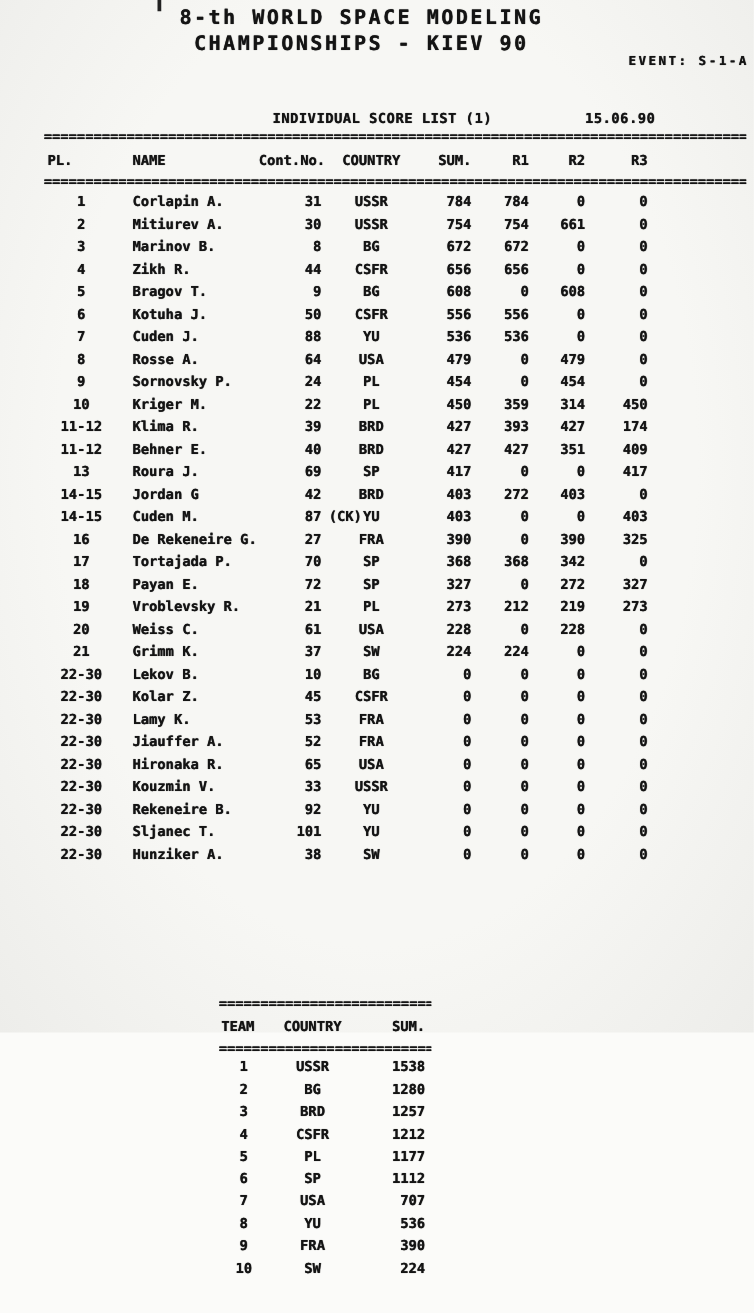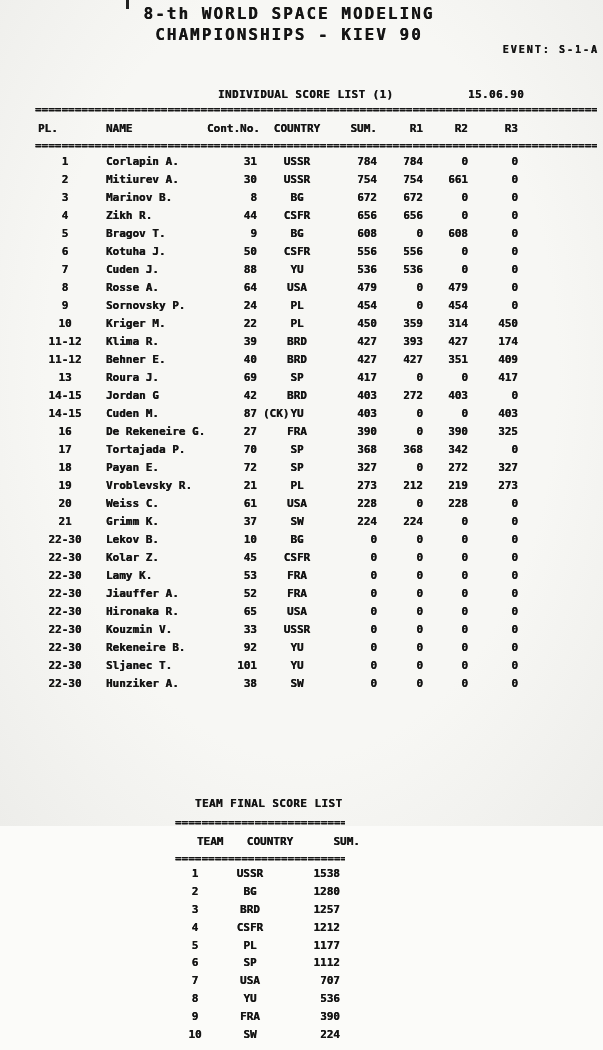--- a/index.html
+++ b/index.html
@@ -51,21 +51,21 @@
   .c-cont,.h-cont{text-align:right;position:relative;}
   .c-country,.h-country{text-align:center;}
   .c-sum,.h-sum,.c-r1,.h-r1,.c-r2,.h-r2,.c-r3,.h-r3{text-align:right;}
   .cont-suffix{position:absolute;left:calc(100% + 6px);top:0;font-style:normal;}
   
   .ttable{position:absolute;left:175px;top:797px;width:170px;}
   .team-title{font-size:11px;height:20px;padding-left:20px;letter-spacing:0.4px;white-space:nowrap;}
   .ttable .head,.ttable .trow{
     display:grid;grid-template-columns:40px 70px 60px;font-size:11px;
   }
-  .ttable .head{height:24px;align-items:center;margin-left:20px;}
+  .ttable .head{height:24px;align-items:center;}
   .ttable .trow{height:17.8px;align-items:center;}
   .t-place{text-align:center;}
   .h-team{text-align:left;padding-left:2px;}
   .t-country,.h-country2{text-align:center;}
   .t-sum,.h-sum2{text-align:right;padding-right:5px;}
 </style>
 </head>
 <body>
 
 <div class="page ink">
@@ -394,21 +394,20 @@
           <span class="cell c-country">SW</span>
           <span class="cell c-sum">0</span>
           <span class="cell c-r1">0</span>
           <span class="cell c-r2">0</span>
           <span class="cell c-r3">0</span>
         </div>
       </div>
   </div>
 
   <div class="ttable">
-    <div class="team-title">TEAM FINAL SCORE LIST</div>
     <div class="sep">==============================</div>
     <div class="head">
       <span class="cell h-team">TEAM</span>
       <span class="cell h-country2">COUNTRY</span>
       <span class="cell h-sum2">SUM.</span>
     </div>
     <div class="sep">==============================</div>
     <div class="tbody">
         <div class="trow">
           <span class="cell t-place">1</span>

